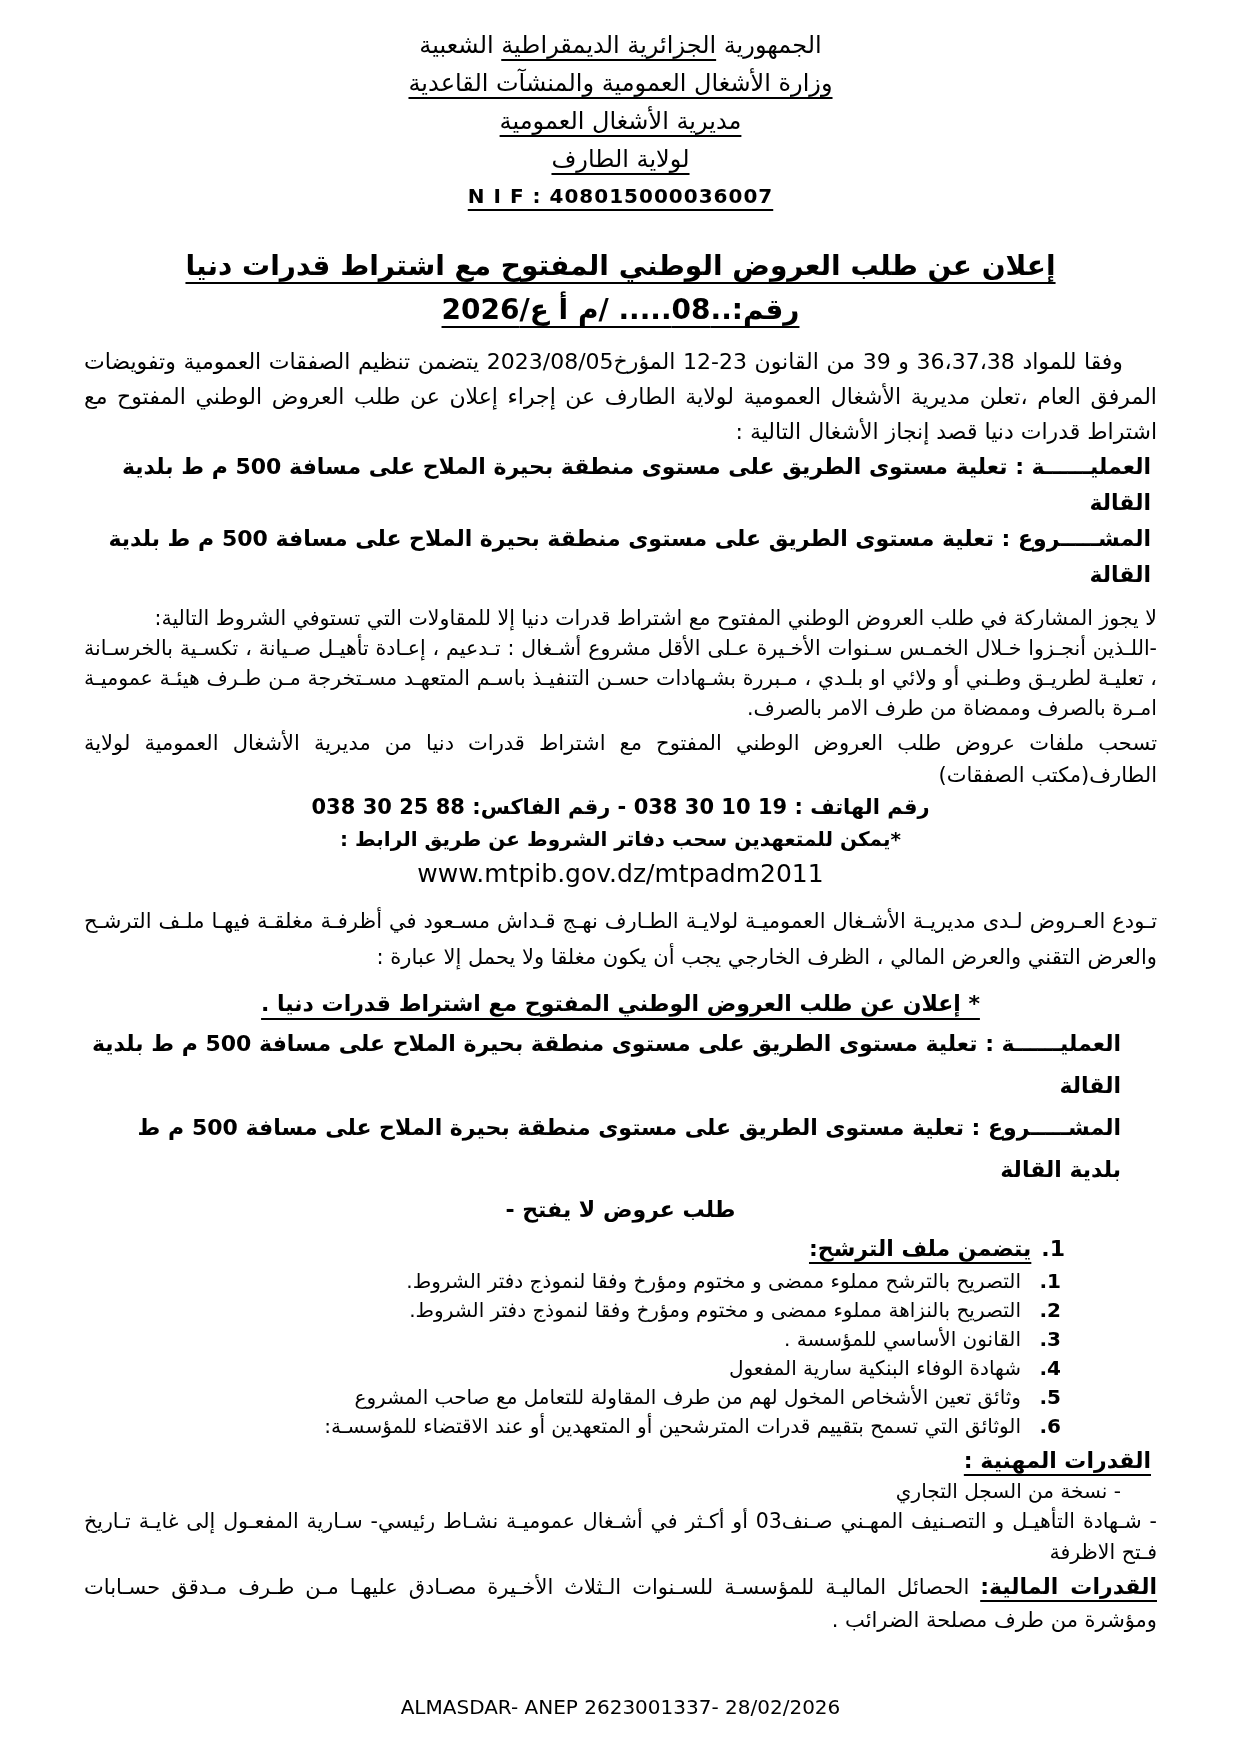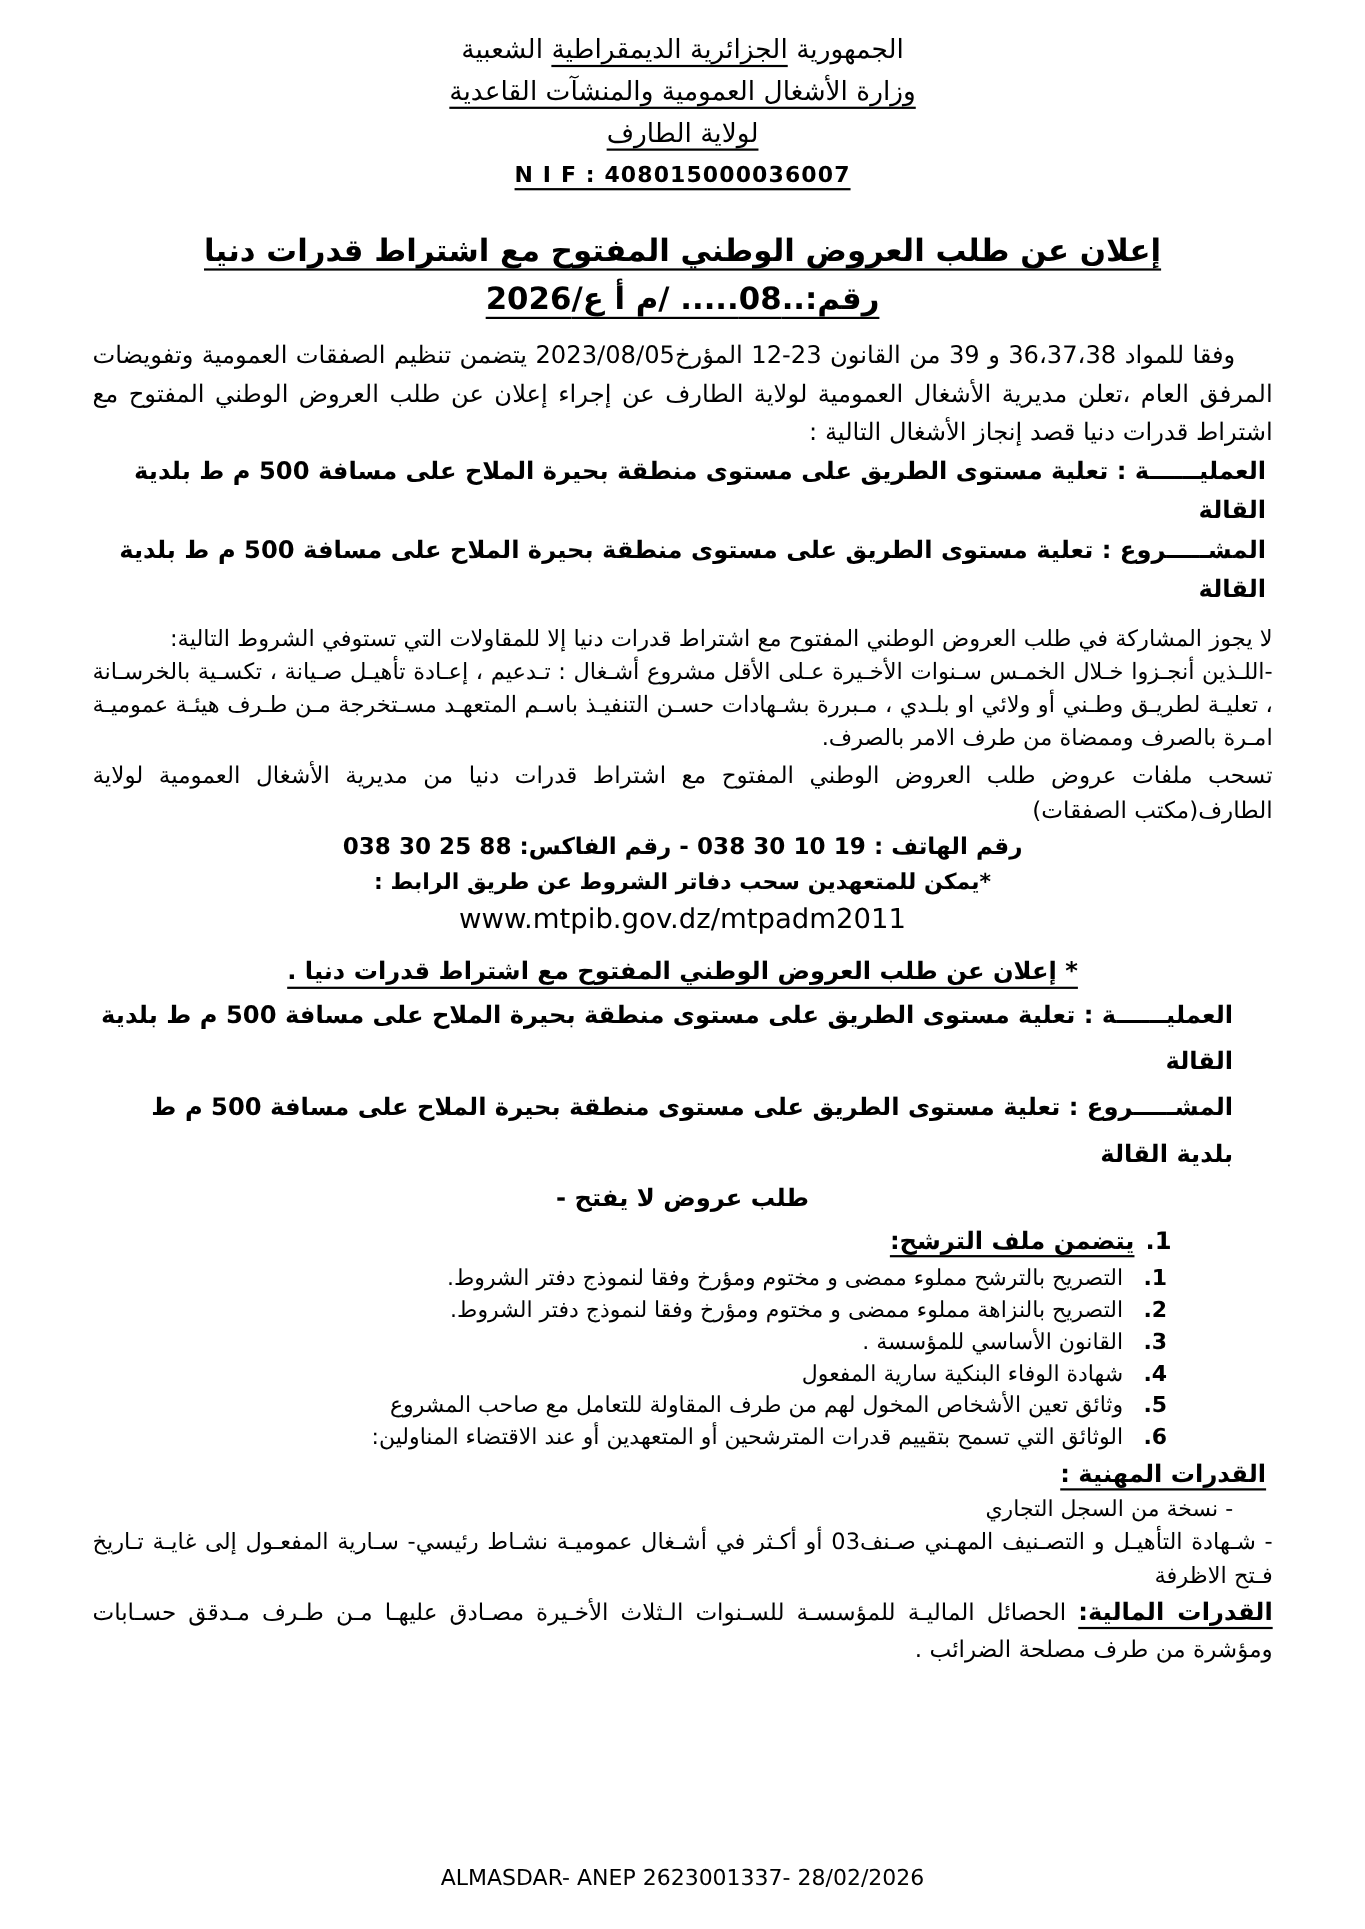--- a/index.html
+++ b/index.html
@@ -46,20 +46,21 @@
   }
 </style>
 </head>
 <body>
 
 <div class="page">
 
   <header>
     <div class="hdr-line"><span>الجمهورية </span><span class="u">الجزائرية الديمقراطية</span><span> الشعبية</span></div>
     <div class="hdr-line"><span class="u">وزارة الأشغال العمومية والمنشآت القاعدية</span></div>
+    <div class="hdr-line"><span class="u">مديرية الأشغال العمومية</span></div>
     <div class="hdr-line"><span class="u">لولاية الطارف</span></div>
     <div class="nif-line"><span class="u">N I F : 408015000036007</span></div>
   </header>
 
   <section class="title-block">
     <div class="title-line"><span class="u2">إعلان عن طلب العروض الوطني المفتوح مع اشتراط قدرات دنيا</span></div>
     <div class="title-line"><span class="u2">رقم:..08..... /م أ ع/2026</span></div>
   </section>
 
   <p class="p-intro" style="margin:12px 0 0 0;">وفقا للمواد 36،37،38 و 39 من القانون 23-12  المؤرخ2023/08/05 يتضمن تنظيم الصفقات العمومية وتفويضات المرفق العام ،تعلن مديرية الأشغال العمومية لولاية الطارف عن إجراء إعلان  عن طلب العروض  الوطني  المفتوح مع اشتراط قدرات دنيا قصد إنجاز الأشغال التالية :</p>
@@ -70,39 +71,40 @@
   <div class="cond-block">
     <div class="cond-intro">لا يجوز المشاركة في طلب العروض الوطني المفتوح مع اشتراط قدرات دنيا إلا للمقاولات التي تستوفي الشروط التالية:</div>
     <div class="cond-item">-اللـذين أنجـزوا خـلال الخمـس سـنوات الأخـيرة عـلى الأقل مشروع أشـغال : تـدعيم ، إعـادة تأهيـل  صـيانة ، تكسـية بالخرسـانة ، تعليـة لطريـق وطـني أو ولائي  او بلـدي ، مـبررة بشـهادات حسـن التنفيـذ باسـم المتعهـد مسـتخرجة مـن طـرف هيئـة عموميـة امـرة بالصرف وممضاة من طرف الامر بالصرف.</div>
   </div>
 
   <p class="p-withdraw" style="margin:4px 0 0 0;">تسحب ملفات عروض طلب العروض الوطني المفتوح مع اشتراط قدرات دنيا من مديرية الأشغال العمومية لولاية الطارف(مكتب الصفقات)</p>
   <div class="p-phone">رقم الهاتف : 19 10 30 038   - رقم الفاكس: 88 25 30 038</div>
   <div class="p-note">*يمكن للمتعهدين سحب دفاتر الشروط عن طريق الرابط :</div>
   <div class="p-url">www.mtpib.gov.dz/mtpadm2011</div>
 
+  <p class="p-deposit" style="margin:10px 0 0 0;">تـودع العـروض  لـدى  مديريـة الأشـغال العموميـة لولايـة الطـارف نهـج قـداش مسـعود في  أظرفـة مغلقـة فيهـا ملـف الترشـح والعرض  التقني والعرض المالي ، الظرف الخارجي يجب أن يكون مغلقا ولا يحمل إلا عبارة :</p>
 
   <div class="p-envelope"><span class="u2">* إعلان عن طلب العروض الوطني المفتوح مع اشتراط قدرات دنيا .</span></div>
 
   <div class="op-line2">العمليــــــة  : تعلية مستوى الطريق على مستوى منطقة بحيرة الملاح على مسافة 500 م ط بلدية القالة</div>
   <div class="op-line2">المشـــــروع : تعلية مستوى الطريق على مستوى منطقة بحيرة الملاح على مسافة 500 م ط بلدية القالة</div>
   <div class="p-noopen">طلب عروض لا يفتح -</div>
 
 
   <div class="sec-heading">
     <span class="sec-num">1.</span><span class="u">يتضمن  ملف الترشح:</span>
   </div>
 
   <div>
     <div class="num-item"><span class="item-num">1.</span><span>التصريح بالترشح مملوء ممضى و مختوم ومؤرخ وفقا لنموذج دفتر الشروط.</span></div>
     <div class="num-item"><span class="item-num">2.</span><span>التصريح بالنزاهة مملوء ممضى و مختوم ومؤرخ وفقا لنموذج دفتر الشروط.</span></div>
     <div class="num-item"><span class="item-num">3.</span><span>القانون الأساسي للمؤسسة .</span></div>
     <div class="num-item"><span class="item-num">4.</span><span>شهادة الوفاء البنكية سارية المفعول</span></div>
     <div class="num-item"><span class="item-num">5.</span><span>وثائق تعين الأشخاص المخول لهم من طرف المقاولة للتعامل مع صاحب المشروع</span></div>
-    <div class="num-item"><span class="item-num">6.</span><span>الوثائق التي تسمح بتقييم قدرات المترشحين أو المتعهدين أو عند الاقتضاء المناولين:</span></div>
+    <div class="num-item"><span class="item-num">6.</span><span>الوثائق التي تسمح بتقييم قدرات المترشحين أو المتعهدين أو عند الاقتضاء للمؤسسـة:</span></div>
   </div>
 
   <div class="prof-heading"><span class="u">القدرات المهنية :</span></div>
   <div class="prof-item-short">-   نسخة من السجل التجاري</div>
   <div class="prof-item-long">- شـهادة التأهيـل و التصـنيف المهـني صـنف03 أو أكـثر في أشـغال عموميـة نشـاط رئيسي- سـارية المفعـول إلى غايـة تـاريخ فـتح الاظرفة</div>
 
   <p class="p-financial" style="margin:2px 0 0 0;"><span class="fin-label">القدرات المالية:</span><span> الحصائل الماليـة للمؤسسـة للسـنوات الـثلاث الأخـيرة   مصـادق عليهـا مـن طـرف مـدقق حسـابات ومؤشرة من طرف مصلحة الضرائب .</span></p>
 
   <div class="doc-footer">ALMASDAR- ANEP 2623001337- 28/02/2026</div>
 

